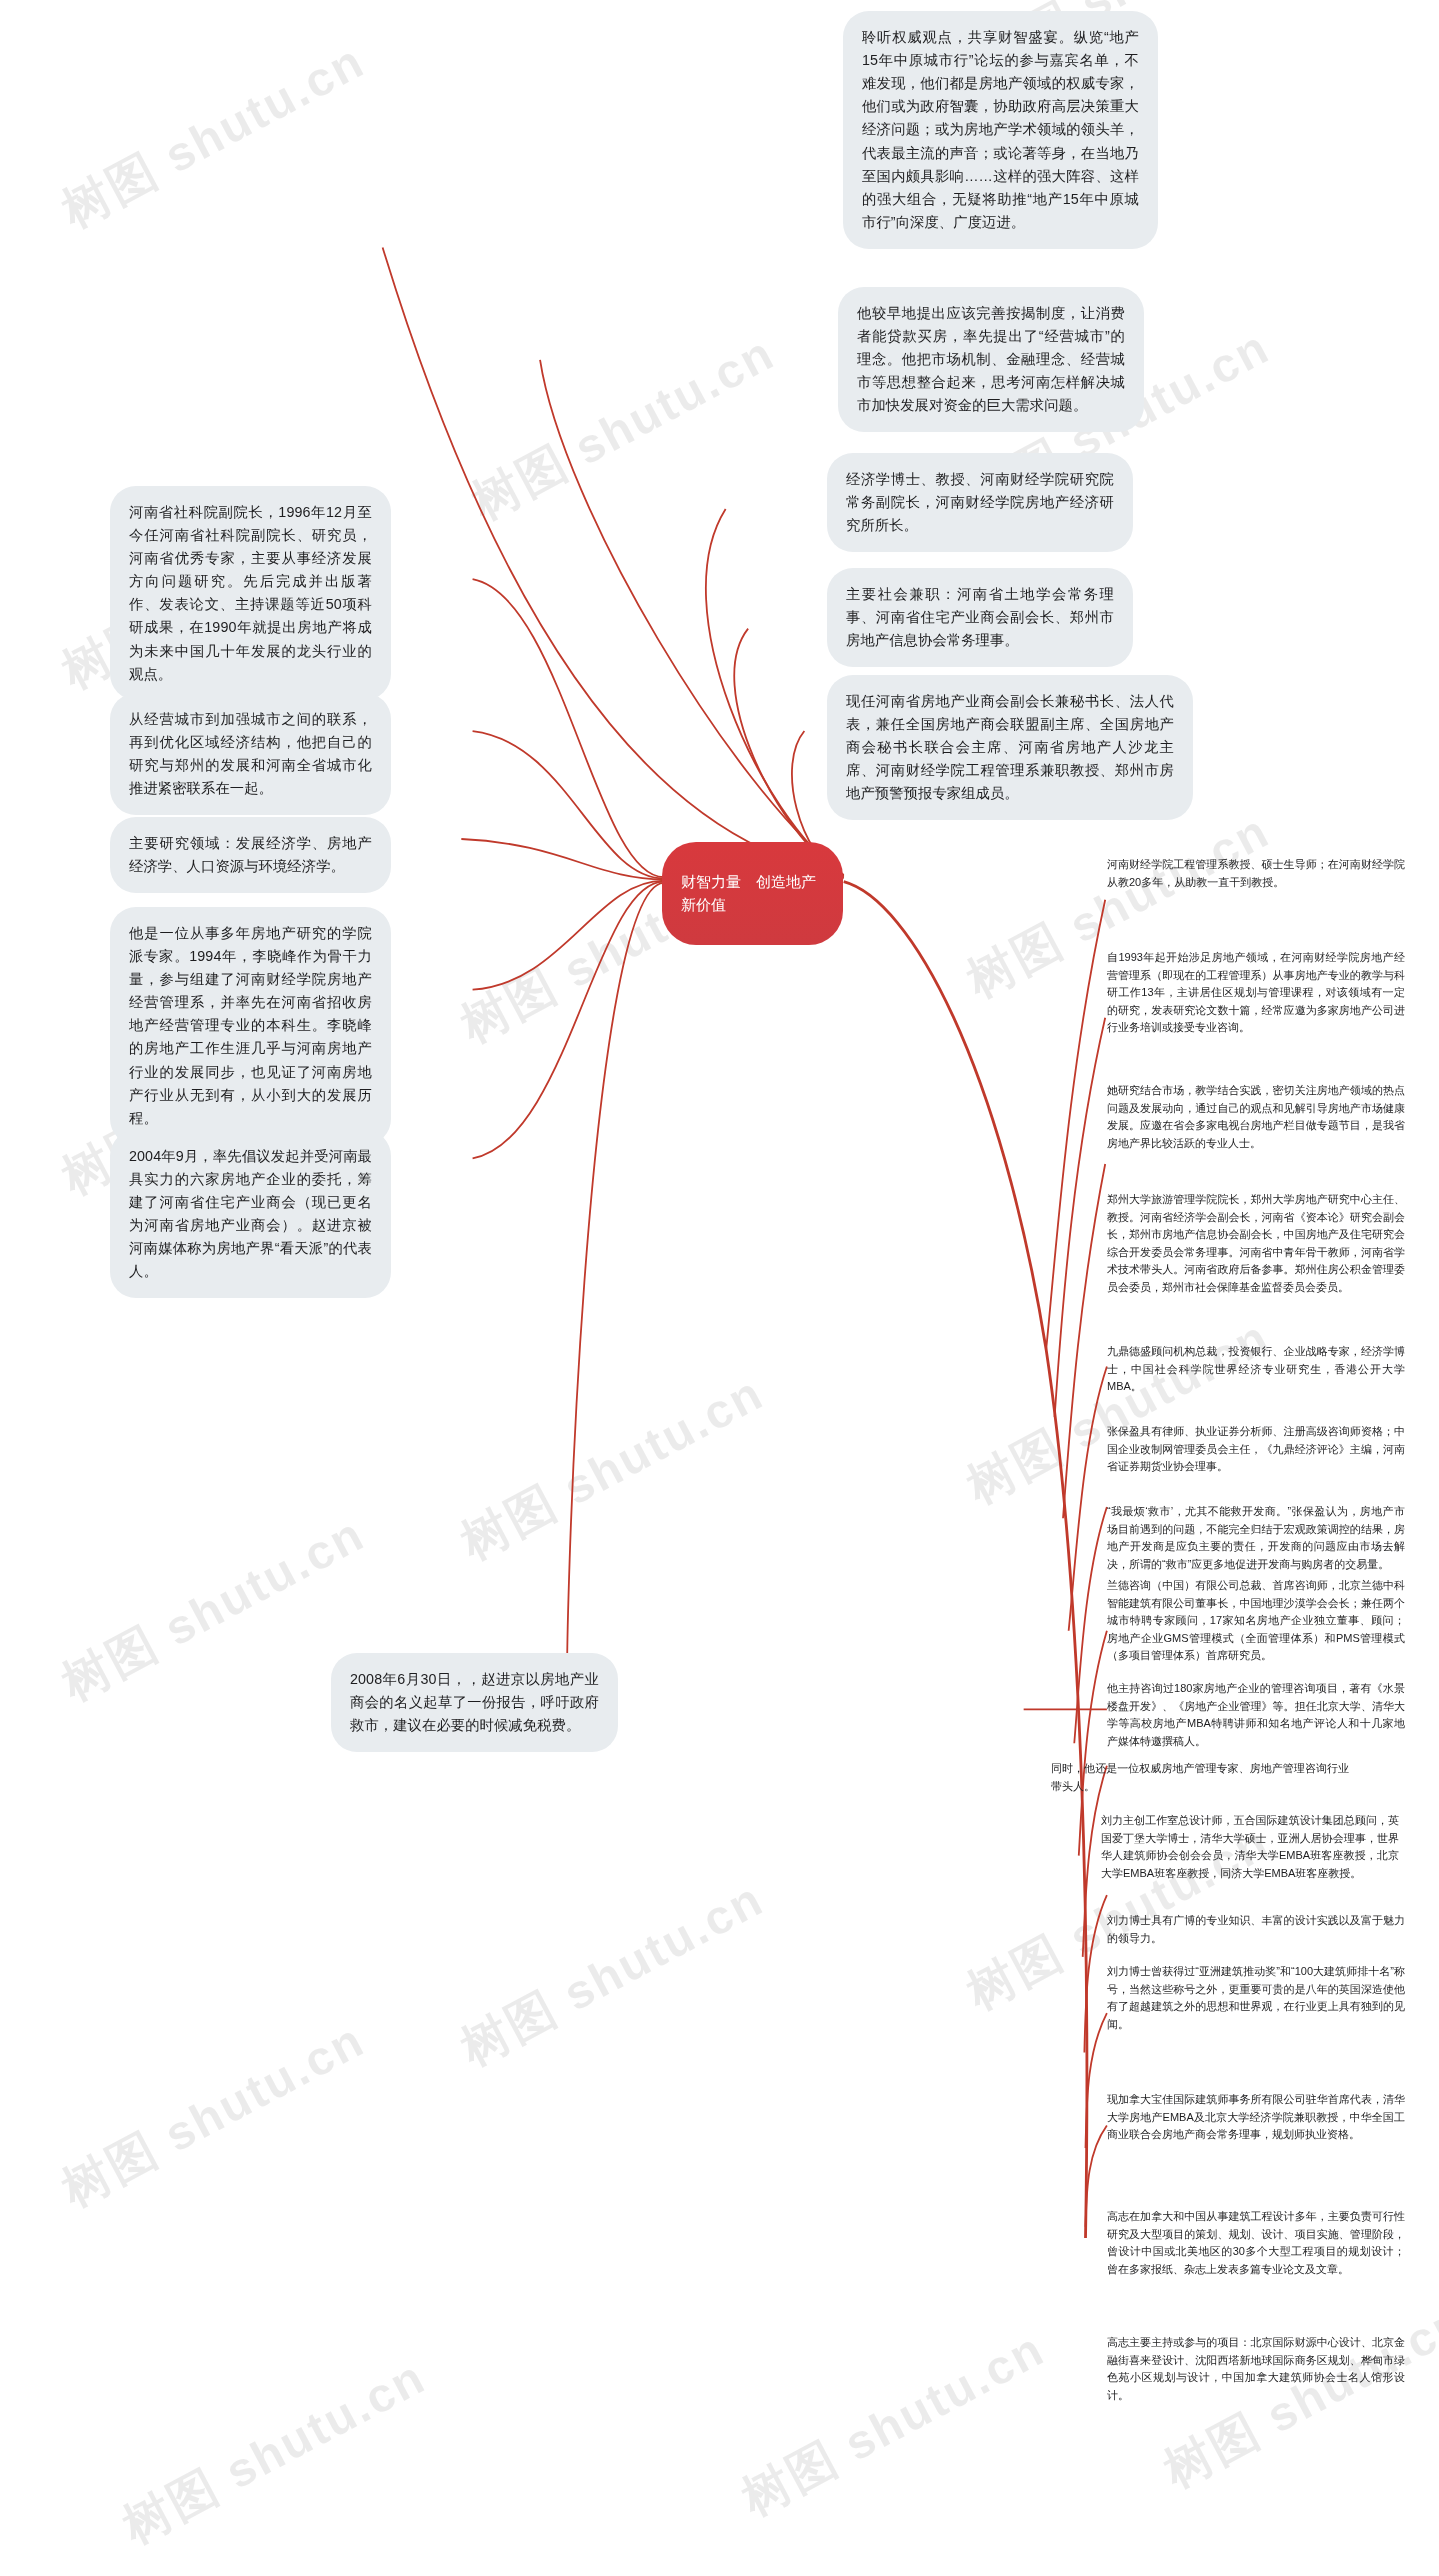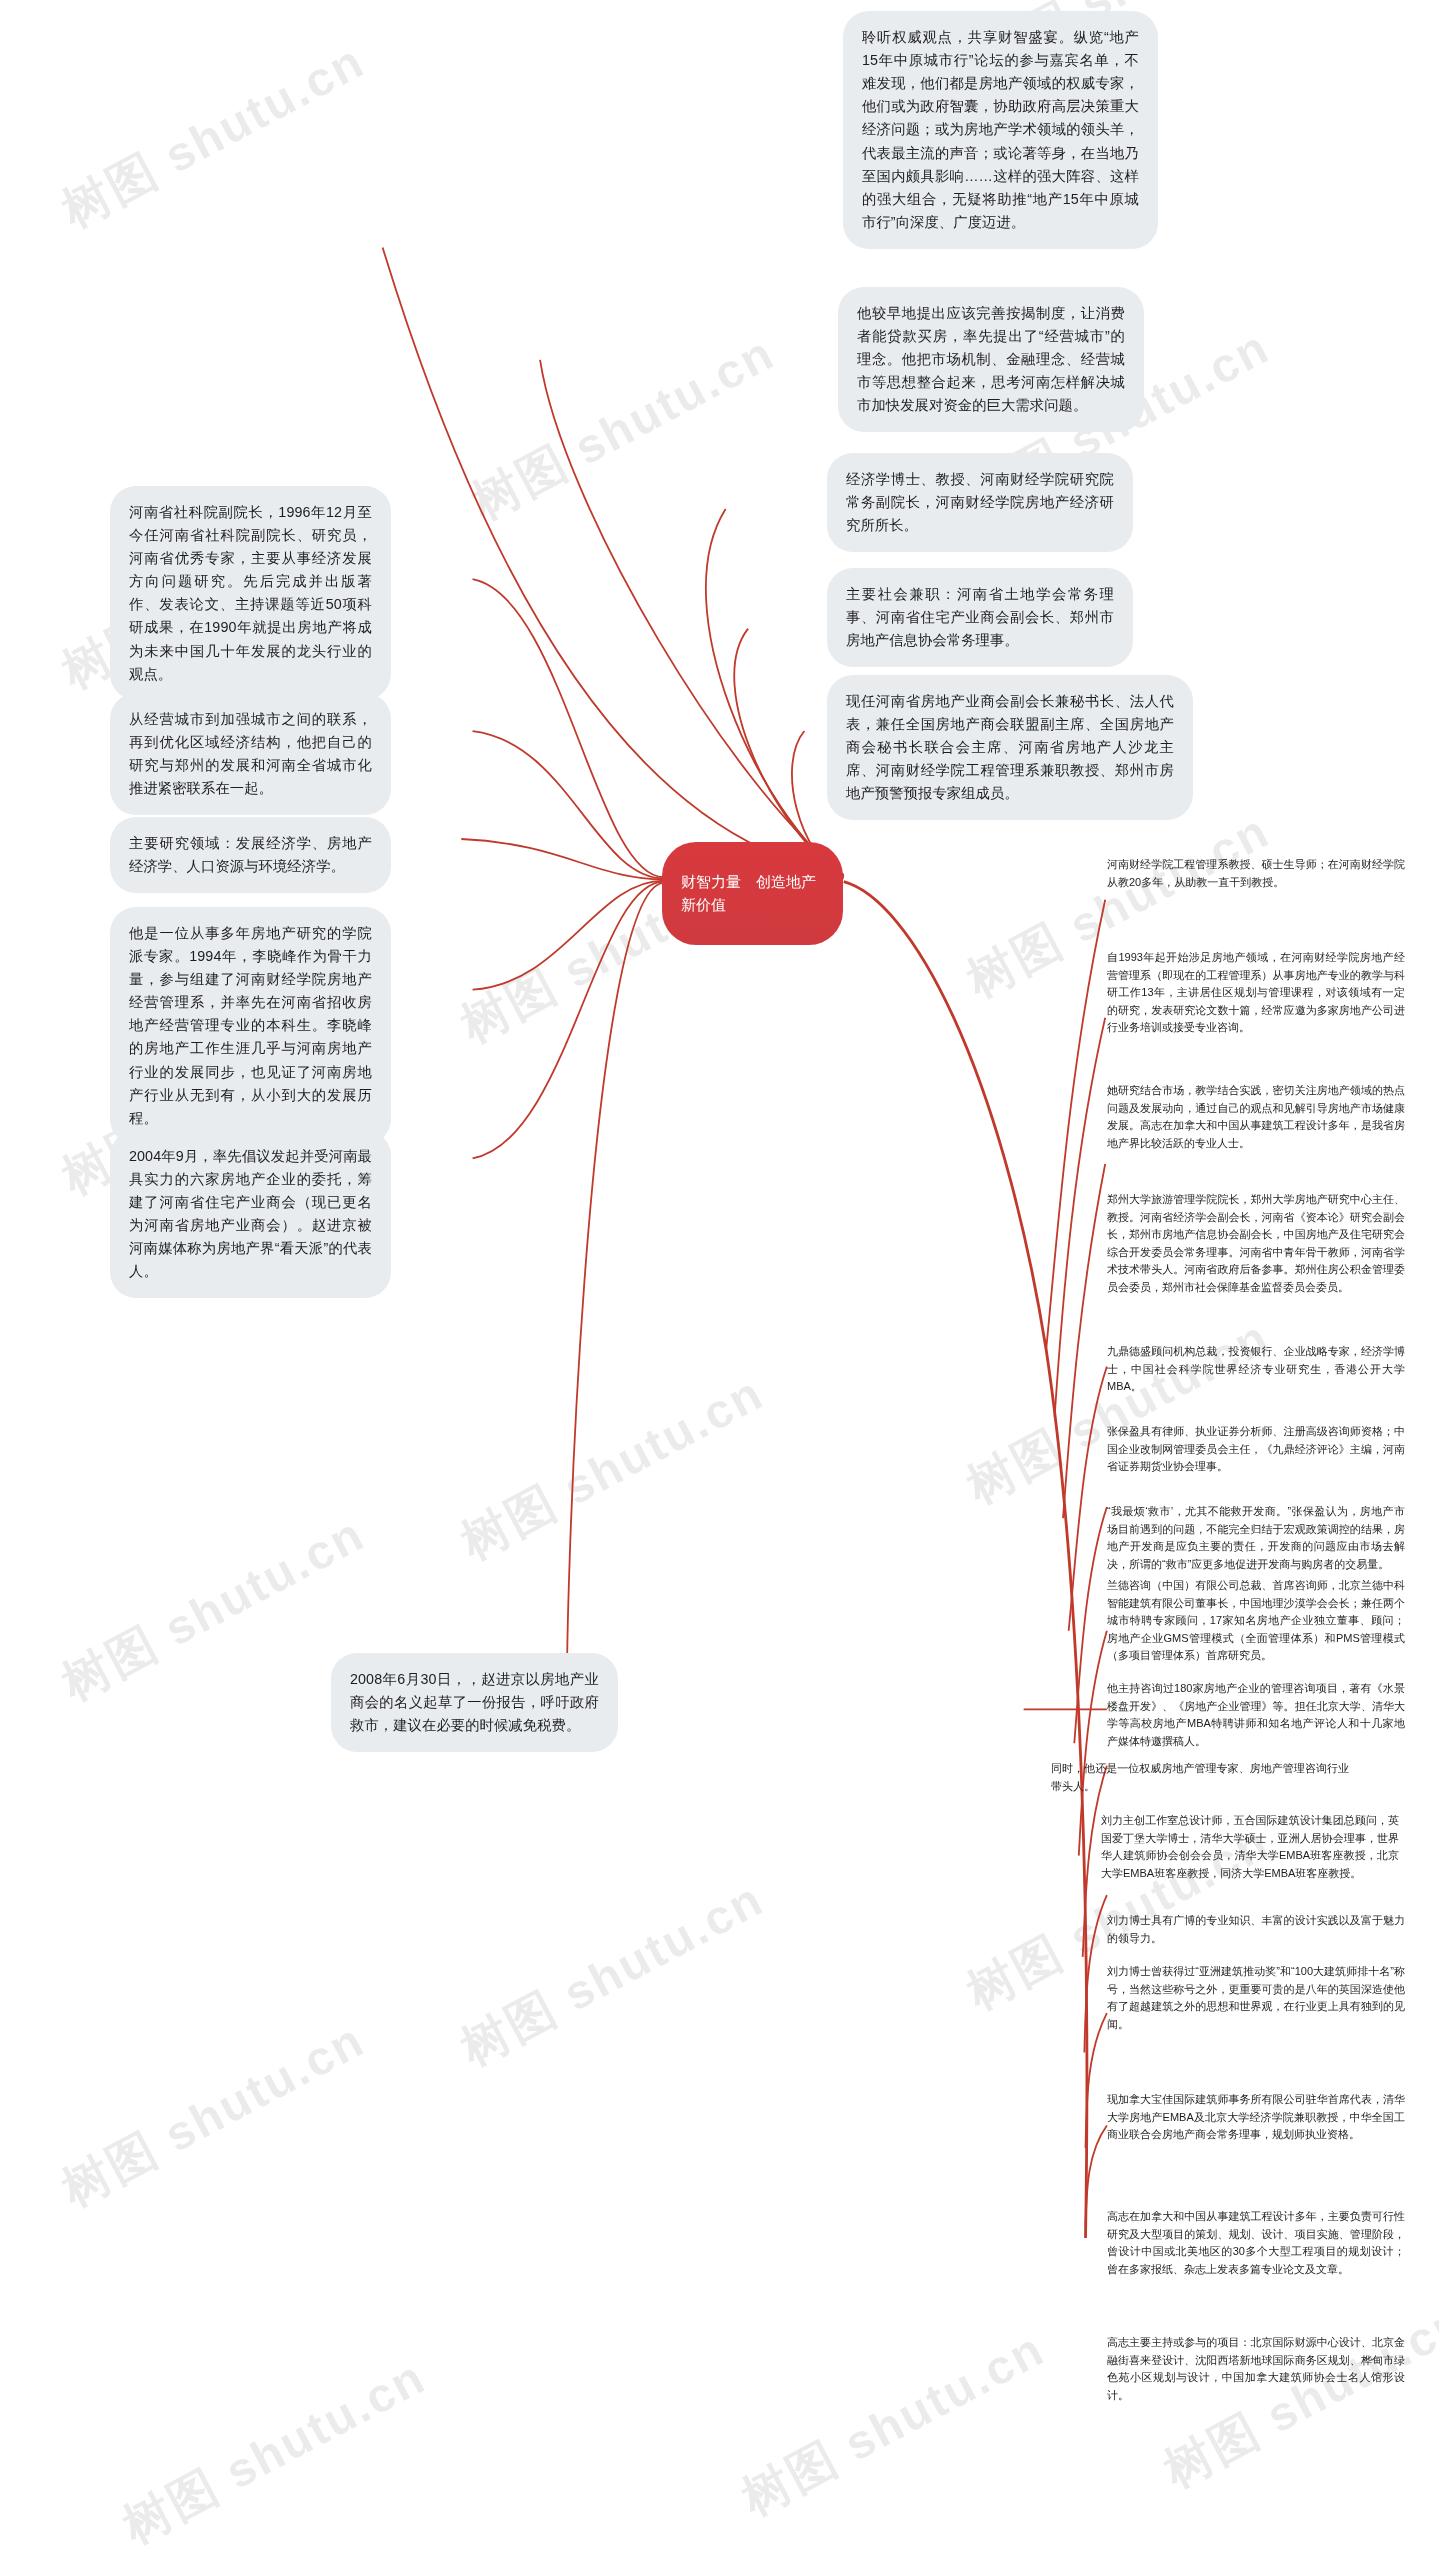--- a/index.html
+++ b/index.html
@@ -185,21 +185,21 @@
 
   <div class="plain" style="left:1107px; top:856px; width:298px;">
     <span>河南财经学院工程管理系教授、硕士生导师；在河南财经学院从教20多年，从助教一直干到教授。</span>
   </div>
 
   <div class="plain" style="left:1107px; top:949px; width:298px;">
     <span>自1993年起开始涉足房地产领域，在河南财经学院房地产经营管理系（即现在的工程管理系）从事房地产专业的教学与科研工作13年，主讲居住区规划与管理课程，对该领域有一定的研究，发表研究论文数十篇，经常应邀为多家房地产公司进行业务培训或接受专业咨询。</span>
   </div>
 
   <div class="plain" style="left:1107px; top:1082px; width:298px;">
-    <span>她研究结合市场，教学结合实践，密切关注房地产领域的热点问题及发展动向，通过自己的观点和见解引导房地产市场健康发展。高志在加拿大和中国从事建筑工程设计多年，是我省房地产界比较活跃的专业人士。</span>
+    <span>她研究结合市场，教学结合实践，密切关注房地产领域的热点问题及发展动向，通过自己的观点和见解引导房地产市场健康发展。应邀在省会多家电视台房地产栏目做专题节目，是我省房地产界比较活跃的专业人士。</span>
   </div>
 
   <div class="plain" style="left:1107px; top:1343px; width:298px;">
     <span>九鼎德盛顾问机构总裁，投资银行、企业战略专家，经济学博士，中国社会科学院世界经济专业研究生，香港公开大学MBA。</span>
   </div>
 
   <div class="plain" style="left:1107px; top:1191px; width:298px;">
     <span>郑州大学旅游管理学院院长，郑州大学房地产研究中心主任、教授。河南省经济学会副会长，河南省《资本论》研究会副会长，郑州市房地产信息协会副会长，中国房地产及住宅研究会综合开发委员会常务理事。河南省中青年骨干教师，河南省学术技术带头人。河南省政府后备参事。郑州住房公积金管理委员会委员，郑州市社会保障基金监督委员会委员。</span>
   </div>
 

